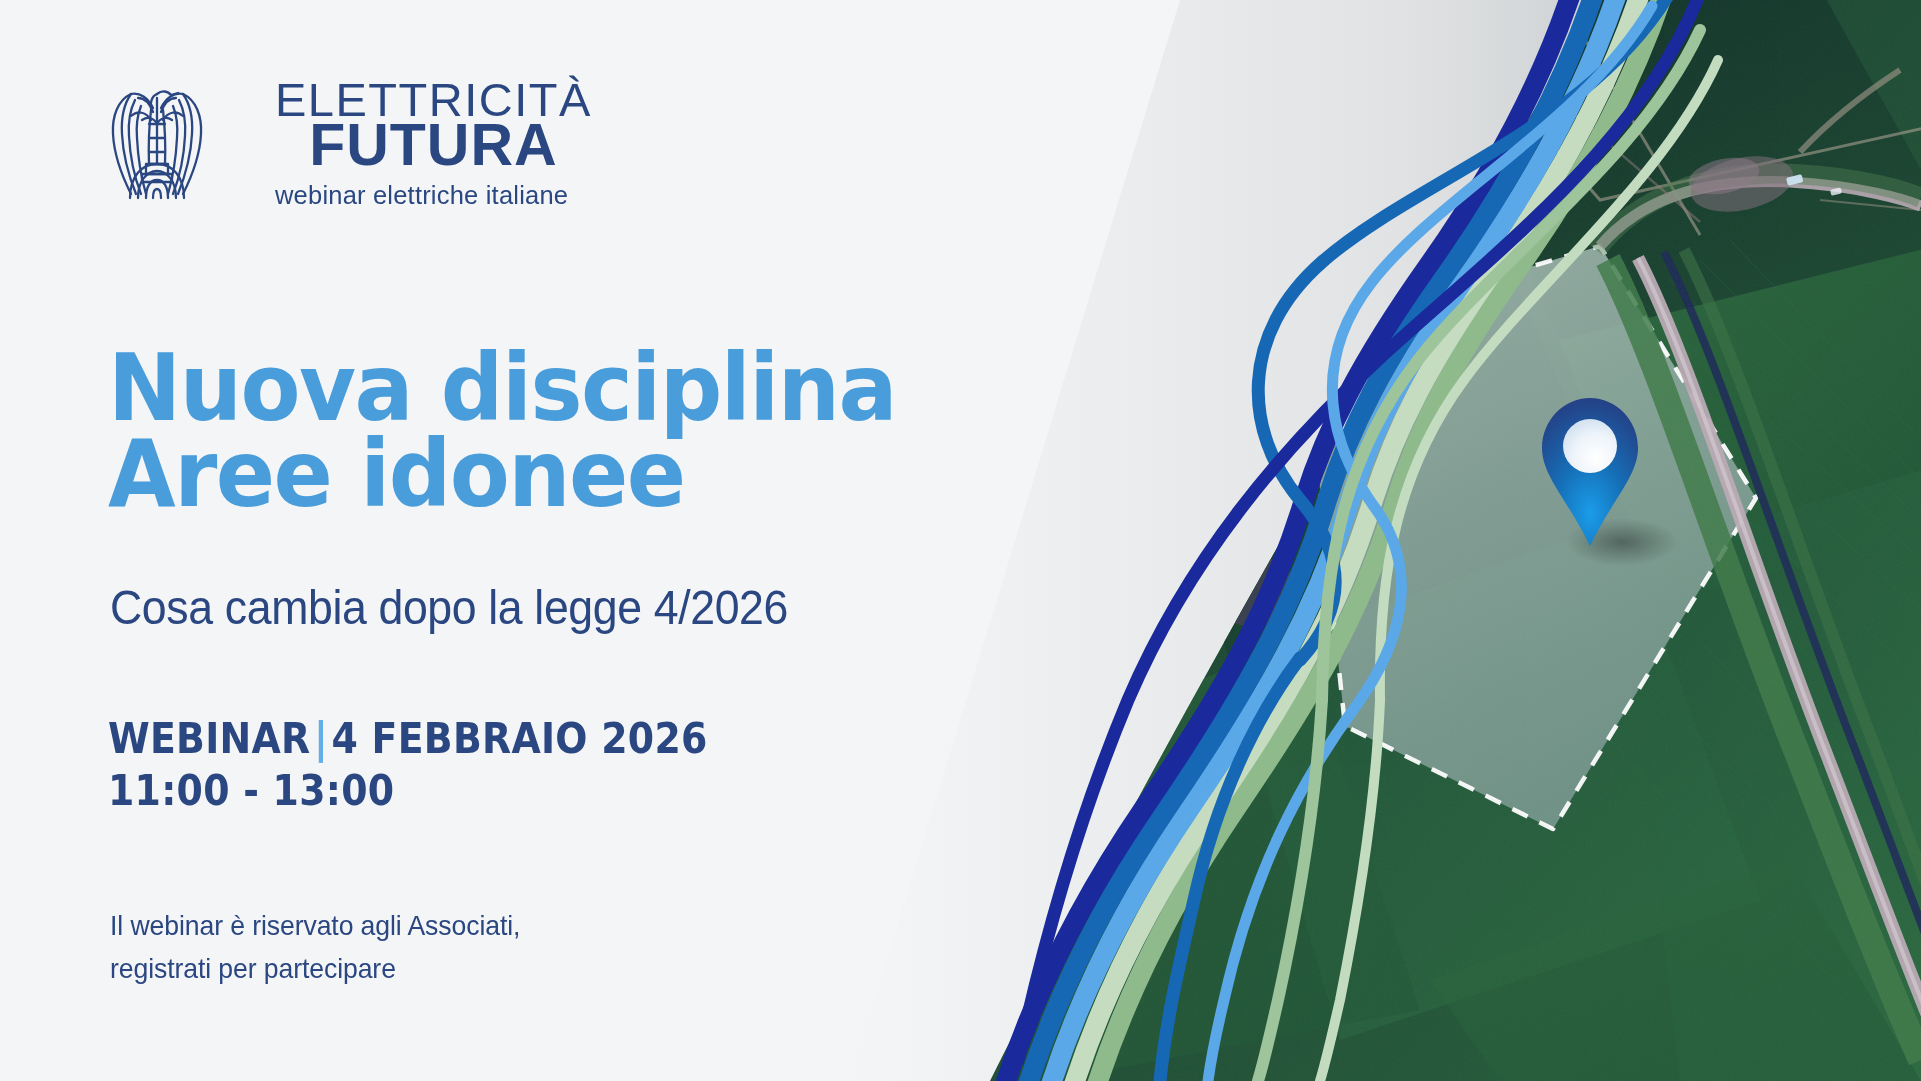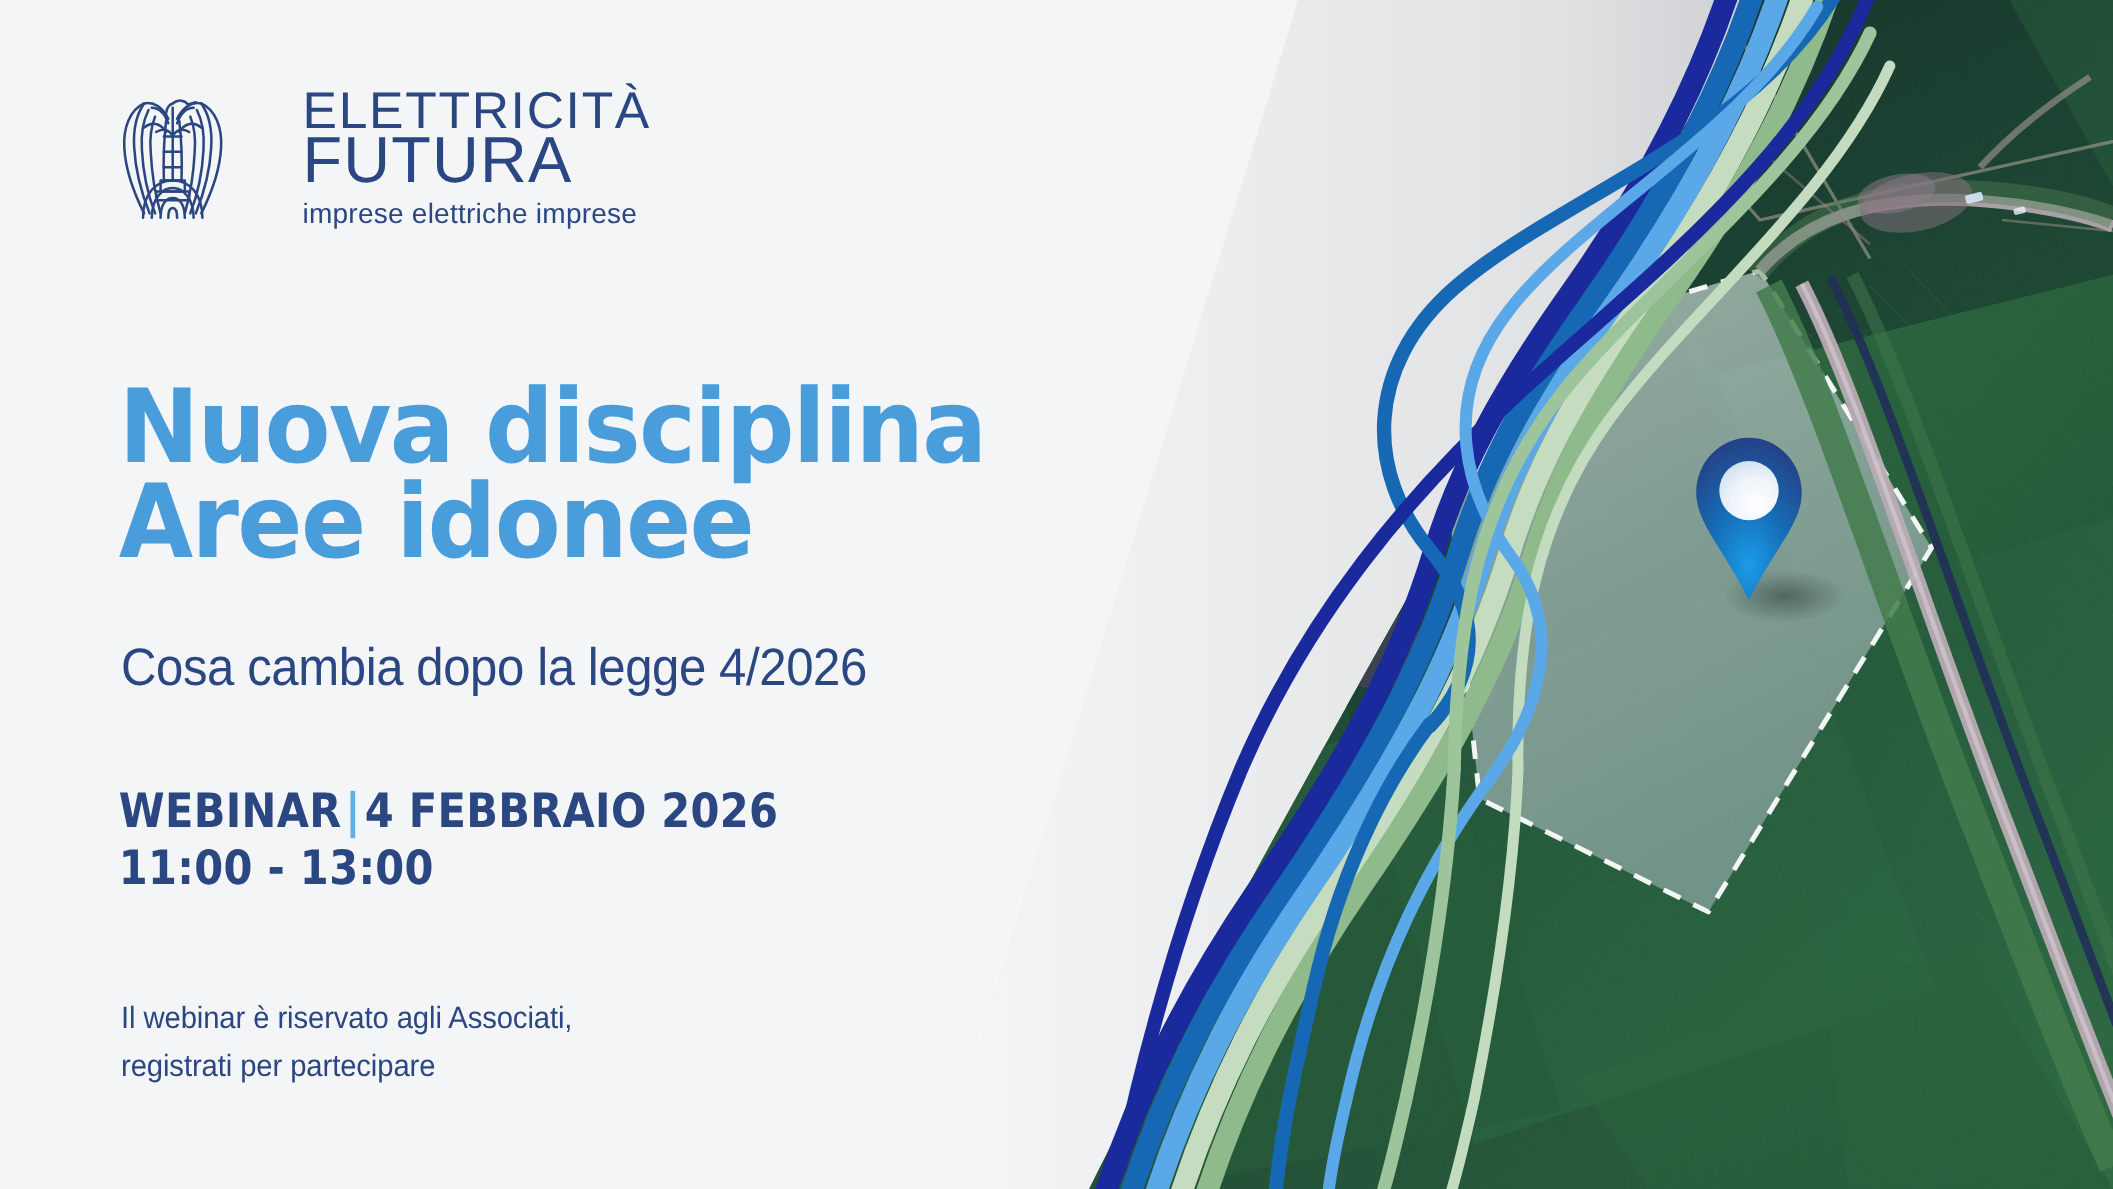--- a/index.html
+++ b/index.html
@@ -23,21 +23,21 @@
   #logo { position:absolute; left:98px; top:72px; display:flex; align-items:flex-start;gap:45px; }
   #logo-mark { width:118px; height:126px; flex:0 0 auto; margin-top:4px; }
   #logo-words { margin-left:14px; padding-top:6px; }
   .lw-1, .lw-2 {
     color:#2b4782;
     letter-spacing:.5px;
     line-height:.92;
     font-family:"Liberation Sans", sans-serif;
   }
   .lw-1 { font-size:47px; font-weight:300; letter-spacing:1.5px; }
-  .lw-2 { font-size:59px; font-weight:normal; letter-spacing:1.0px; margin-top:-3px; }
+  .lw-2 { font-size:59px; font-weight:bold; letter-spacing:1.0px; margin-top:-3px;text-align:center; }
   .lw-3 {
     color:#2b4782; font-size:25.5px; font-weight:300;
     letter-spacing:.2px; margin-top:8px; white-space:nowrap;
   }
 
   
   #headline {
     position:absolute; left:108px; top:345px;
     color:#4a9ddb;
     font-size:93px;
@@ -390,21 +390,21 @@
 
           <path d="M32,122 C32,100 44,88 59,88 C74,88 86,100 86,122"></path>
           <path d="M40,122 C40,105 49,95 59,95 C69,95 78,105 78,122"></path>
           <path d="M48,122 C48,111 52,104 59,104 C66,104 70,111 70,122"></path>
           <path d="M55,122 C55,117 56,113 59,113 C62,113 63,117 63,122"></path>
         </g>
       </svg>
       <div id="logo-words">
         <div class="lw-1">ELETTRICITÀ</div>
         <div class="lw-2">FUTURA</div>
-        <div class="lw-3">imprese elettriche imprese</div>
+        <div class="lw-3">webinar elettriche italiane</div>
       </div>
     </div>
 
     <div id="headline">
       <span class="hl-line">Nuova disciplina</span>
       <span class="hl-line">Aree idonee</span>
     </div>
 
     <div id="subtitle">Cosa cambia dopo la legge 4/2026</div>
 

